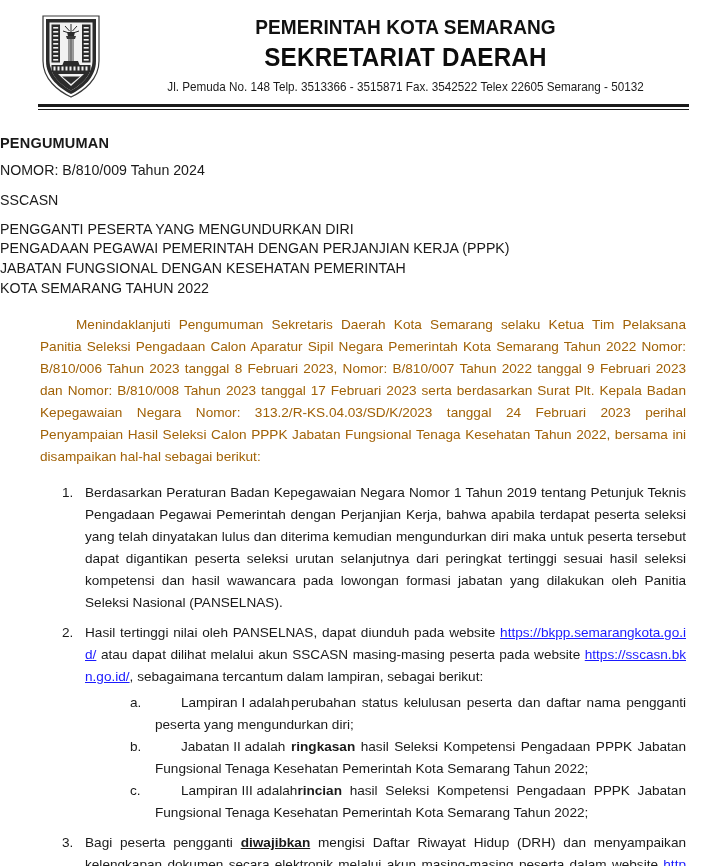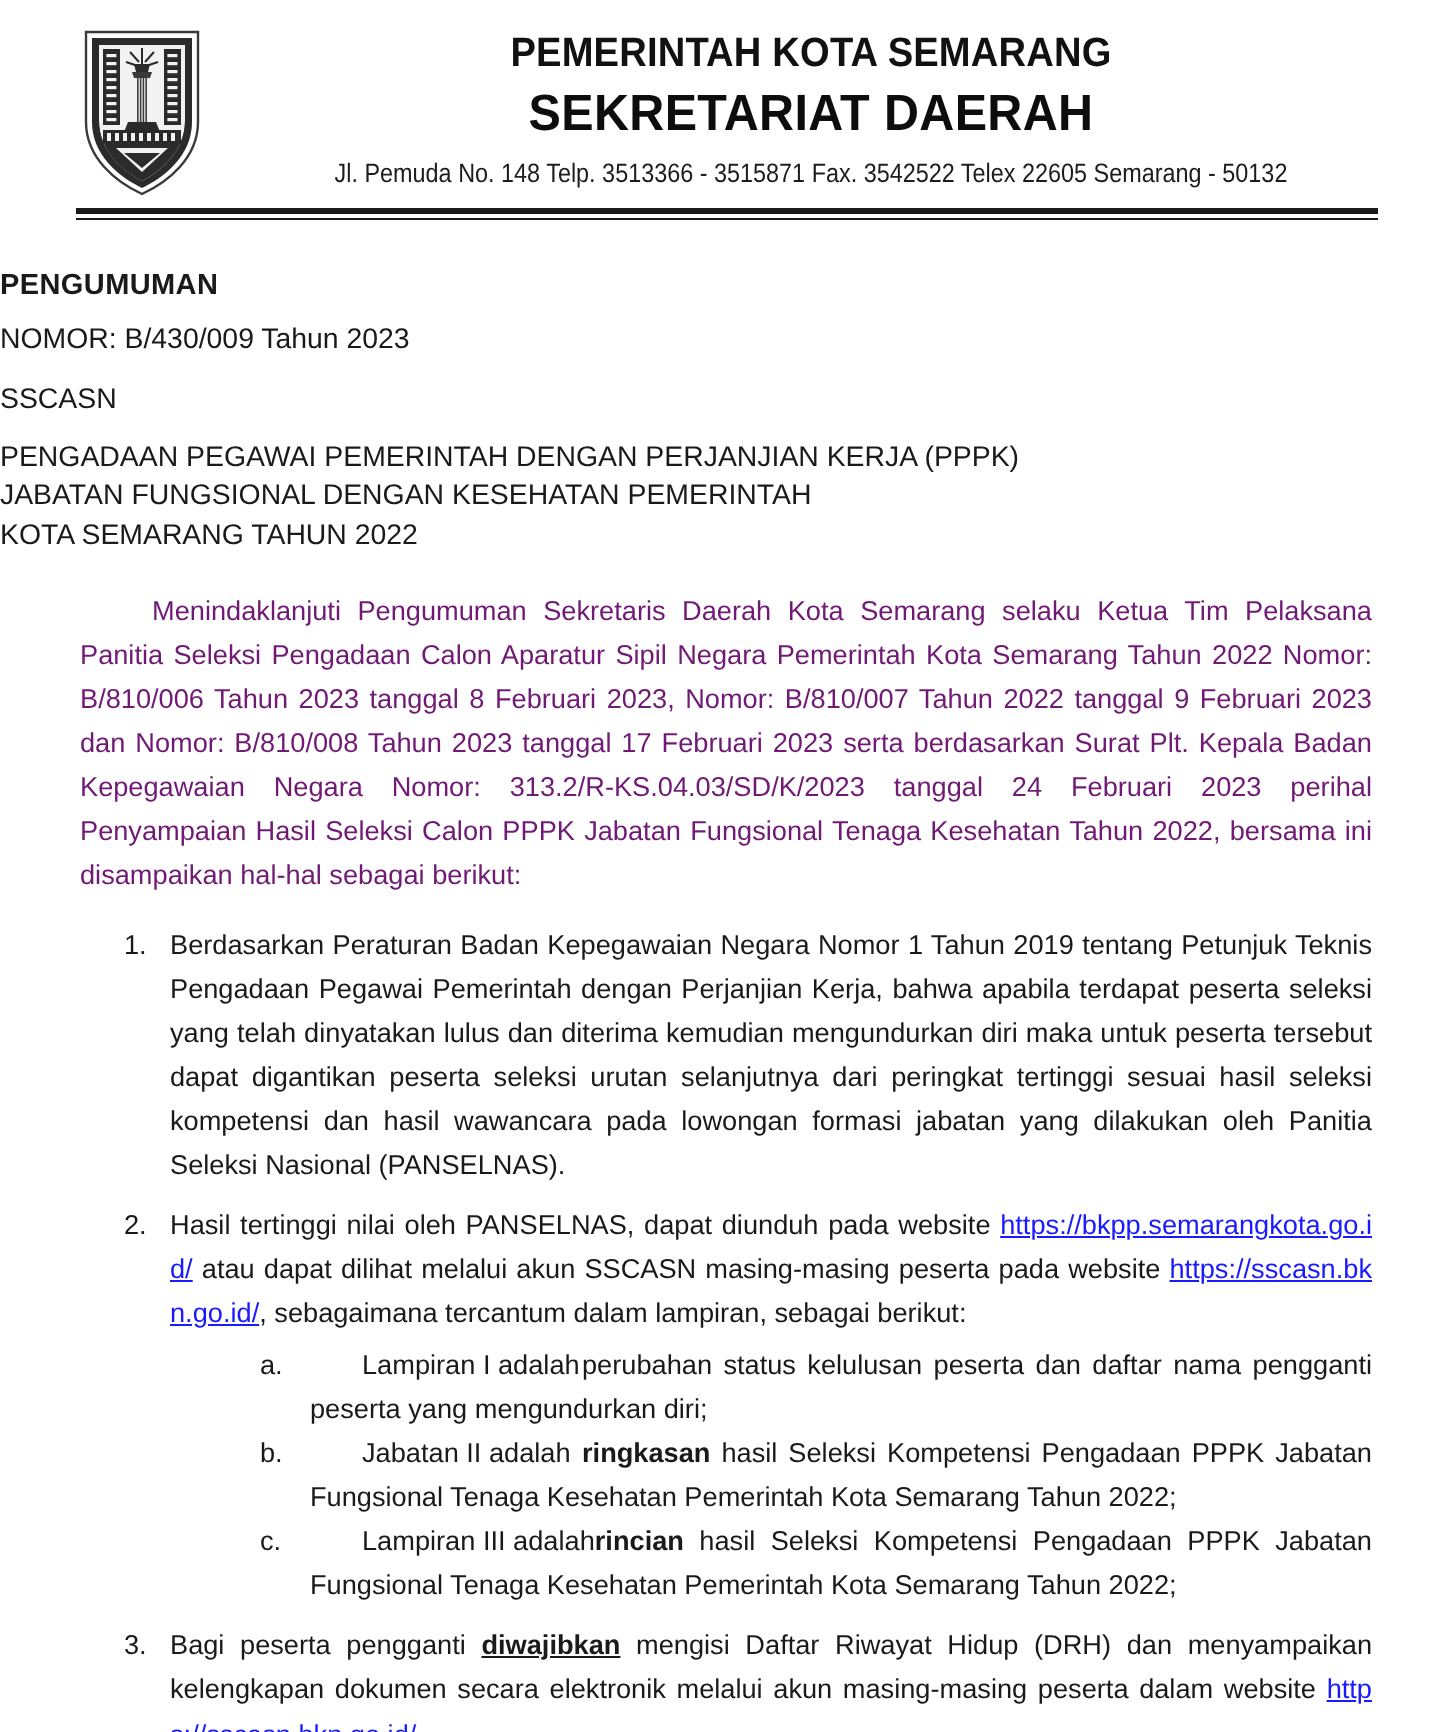--- a/index.html
+++ b/index.html
@@ -132,21 +132,21 @@
     margin-top: 16px;
     padding-left: 40px;
     padding-right: 33px;
   }
 
   .para {
     font-size: 13.6px;
     line-height: 1.62;
     text-align: justify;
     text-justify: inter-word;
-    color: #701a75;
+    color: #a16207;
     hyphens: none;
   }
   .para .indent { display: inline-block; width: 36px; }
 
   ol.num-list {
     list-style: none;
     margin: 13px 0 0 0;
     padding: 0;
   }
   ol.num-list > li {
@@ -293,23 +293,24 @@
     </div>
 
     <div class="rule-wrap">
       <div class="rule-thick"></div>
       <div class="rule-thin"></div>
     </div>
   </div>
 
   <div class="title-block">
     <div class="t-pengumuman">PENGUMUMAN</div>
-    <div class="t-nomor">NOMOR: B/430/009 Tahun 2023</div>
+    <div class="t-nomor">NOMOR: B/810/009 Tahun 2024</div>
     <div class="t-tentang">SSCASN</div>
     <div class="t-subject">
+      <div>PENGGANTI PESERTA YANG MENGUNDURKAN DIRI</div>
       <div>PENGADAAN PEGAWAI PEMERINTAH DENGAN PERJANJIAN KERJA (PPPK)</div>
       <div>JABATAN FUNGSIONAL DENGAN KESEHATAN PEMERINTAH</div>
       <div>KOTA SEMARANG TAHUN 2022</div>
     </div>
   </div>
 
   <div class="body-wrap">
 
     <p class="para"><span class="indent"></span><span>Menindaklanjuti Pengumuman Sekretaris Daerah Kota Semarang selaku Ketua Tim Pelaksana Panitia Seleksi Pengadaan Calon Aparatur Sipil Negara Pemerintah Kota Semarang Tahun 2022 Nomor: B/810/006 Tahun 2023 tanggal 8 Februari 2023, Nomor: B/810/007 Tahun 2022 tanggal 9 Februari 2023 dan Nomor: B/810/008 Tahun 2023 tanggal 17 Februari 2023 serta berdasarkan Surat Plt. Kepala Badan Kepegawaian Negara Nomor: 313.2/R-KS.04.03/SD/K/2023 tanggal 24 Februari 2023 perihal Penyampaian Hasil Seleksi Calon PPPK Jabatan Fungsional Tenaga Kesehatan Tahun 2022, bersama ini disampaikan hal-hal sebagai berikut:</span></p>
 

